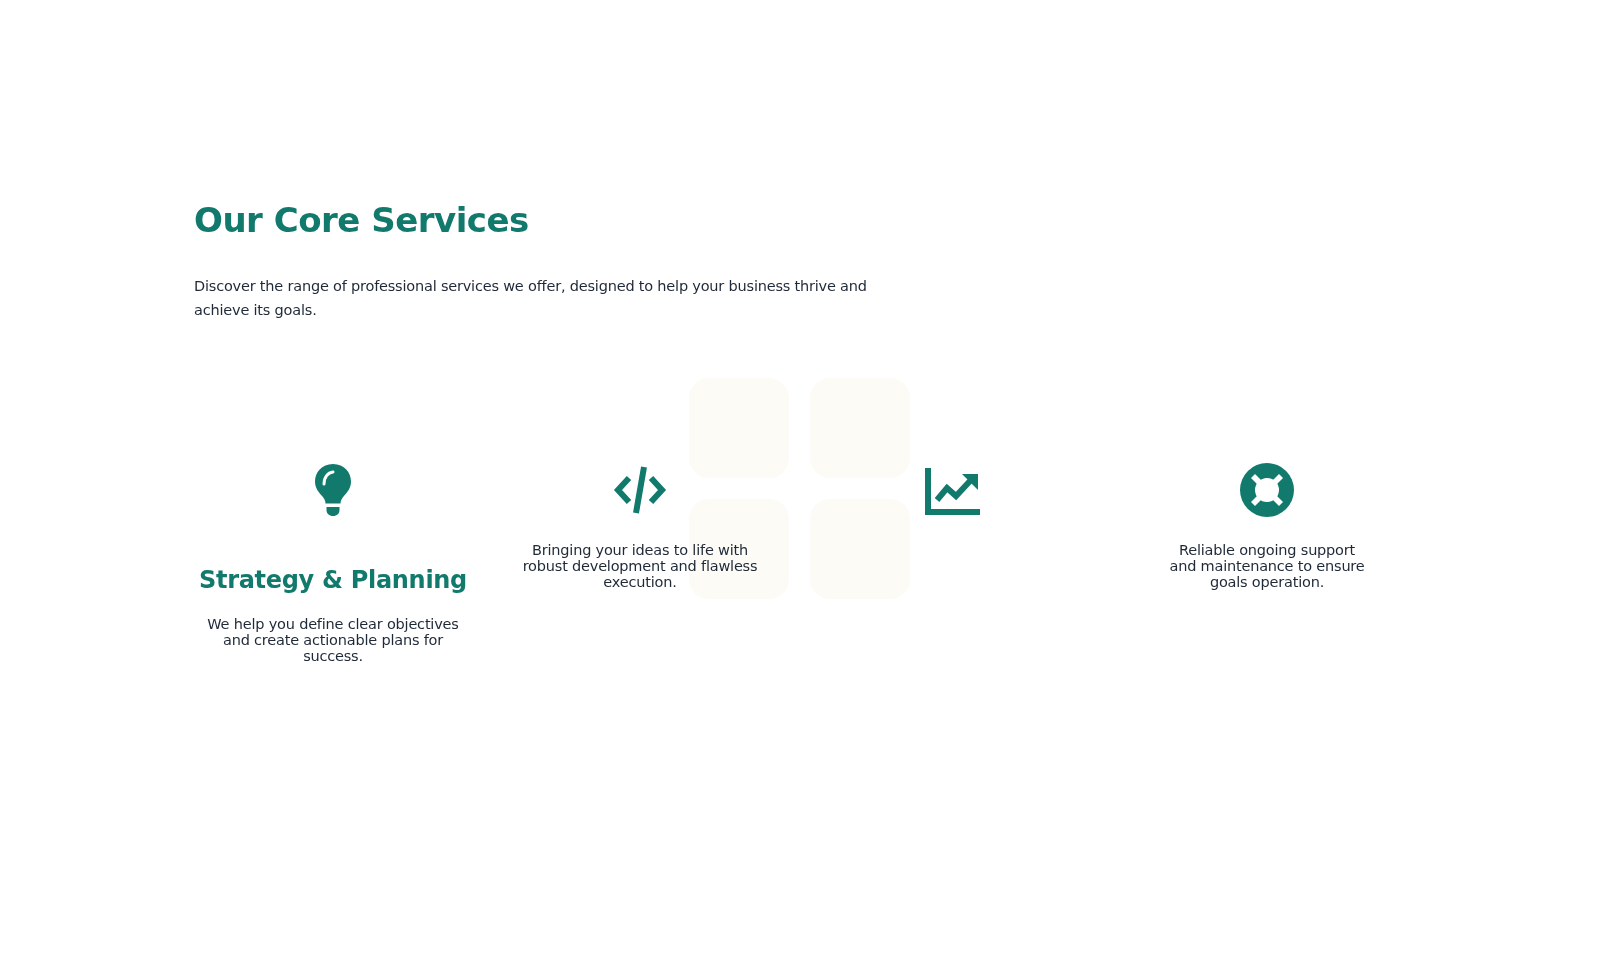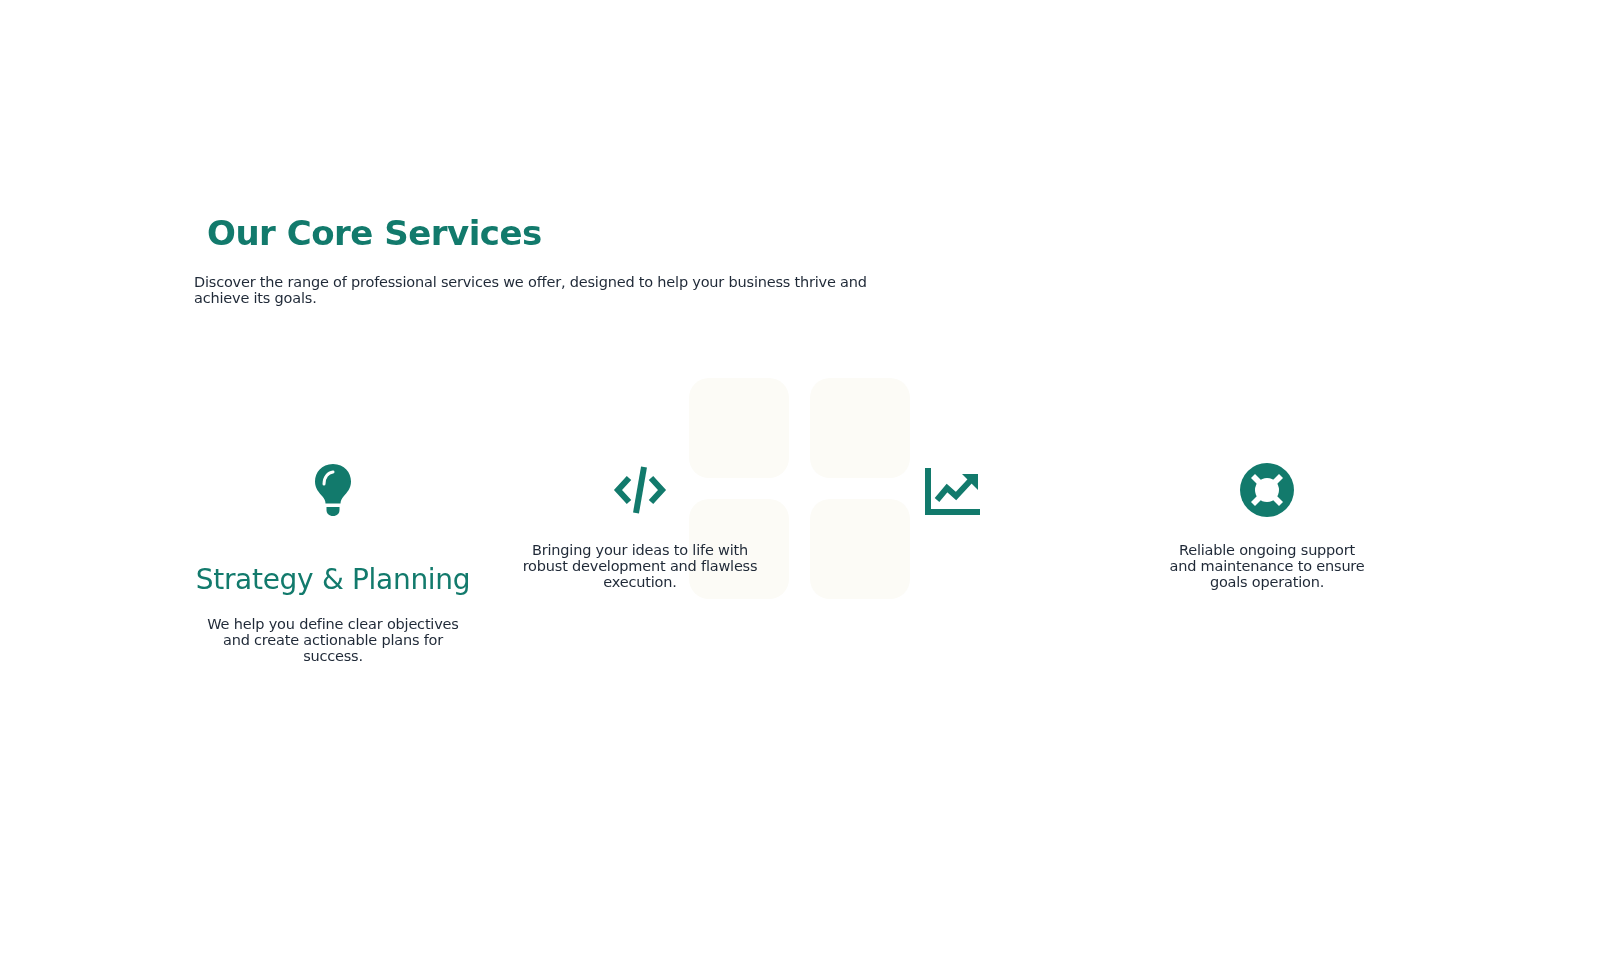--- a/index.html
+++ b/index.html
@@ -1,27 +1,27 @@
 <!DOCTYPE html>
 <html><head>
 <meta charset="utf-8">
 <style>
   html, body { margin: 0; padding: 0; background: #ffffff; }
   body { width: 1600px; height: 978px; position: relative; overflow: hidden;
          font-family: "DejaVu Sans", sans-serif; color: #1f2937; }
   .bg-squares { position: absolute; left: 0; top: 0; width: 1600px; height: 978px; z-index: 0; }
   .bg-sq { position: absolute; width: 100px; height: 100px; border-radius: 20px; background: #fcfbf6; }
   .section { position: absolute; left: 0; top: 0; width: 1600px; z-index: 1; }
-  .title { position: absolute; left: 194px; top: 200px; margin: 13px; font-size: 34px; font-weight: bold;
+  .title { position: absolute; left: 194px; top: 200px; margin: 0; font-size: 34px; font-weight: bold;
            color: #127a6c; letter-spacing: -0.5px; }
   .subtitle { position: absolute; left: 194px; top: 274px; width: 700px; margin: 0; font-size: 14.5px;
-              line-height: 16px; color: #1f2937; letter-spacing: -0.2px; }
+              line-height: 24px; color: #1f2937; letter-spacing: -0.2px; }
   .card { position: absolute; top: 460px; width: 290px; text-align: center; }
   .icon { display: block; margin: 0 auto; width: 60px; height: 60px; }
-  .card-title { margin: 46px 0 0 0; font-size: 28px; font-weight: normal; color: #127a6c; line-height: 28px;
+  .card-title { margin: 46px 0 0 0; font-size: 24px; font-weight: bold; color: #127a6c; line-height: 28px;
                 letter-spacing: -0.3px; }
   .card-desc { margin: 22px auto 0 auto; font-size: 14.5px; line-height: 16px; color: #1f2937;
                letter-spacing: -0.2px; }
 </style>
 </head>
 <body>
 
 <div class="bg-squares">
   <div class="bg-sq" style="left:689px; top:378px;"></div>
   <div class="bg-sq" style="left:810px; top:378px;"></div>

